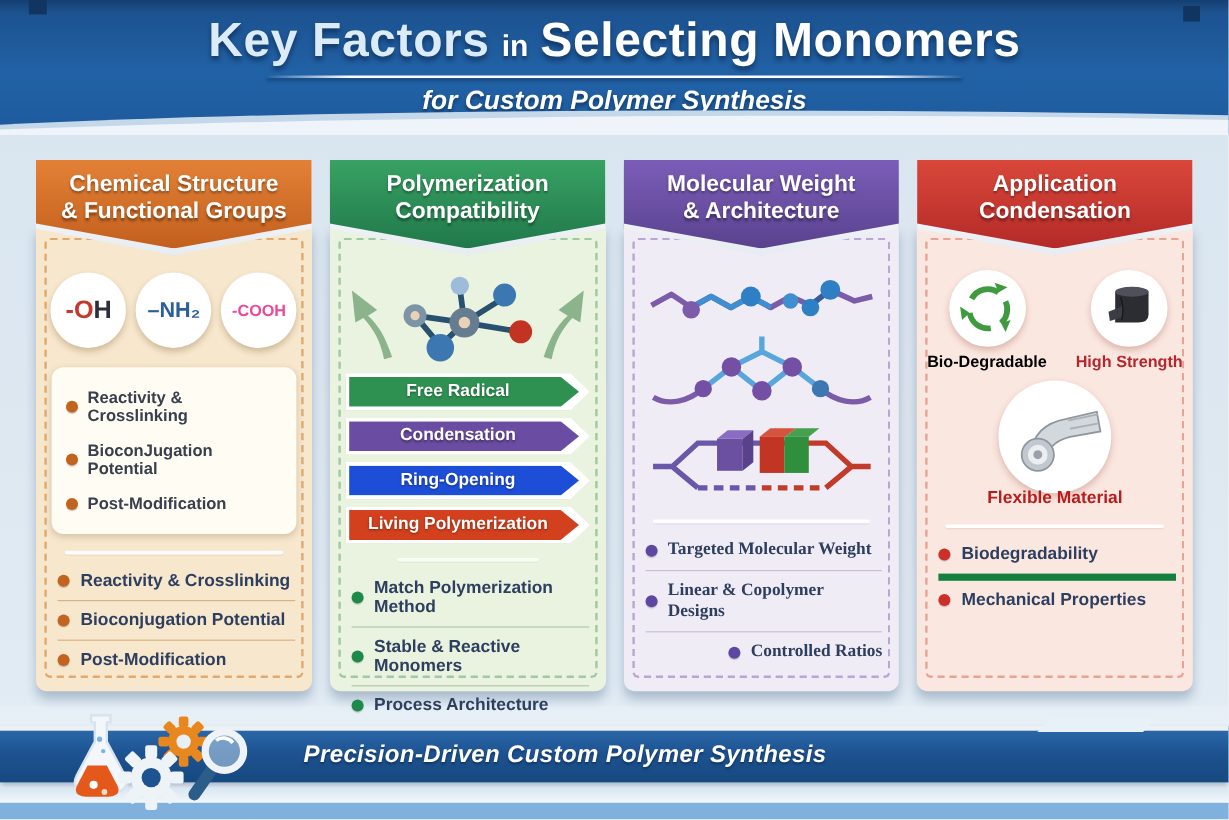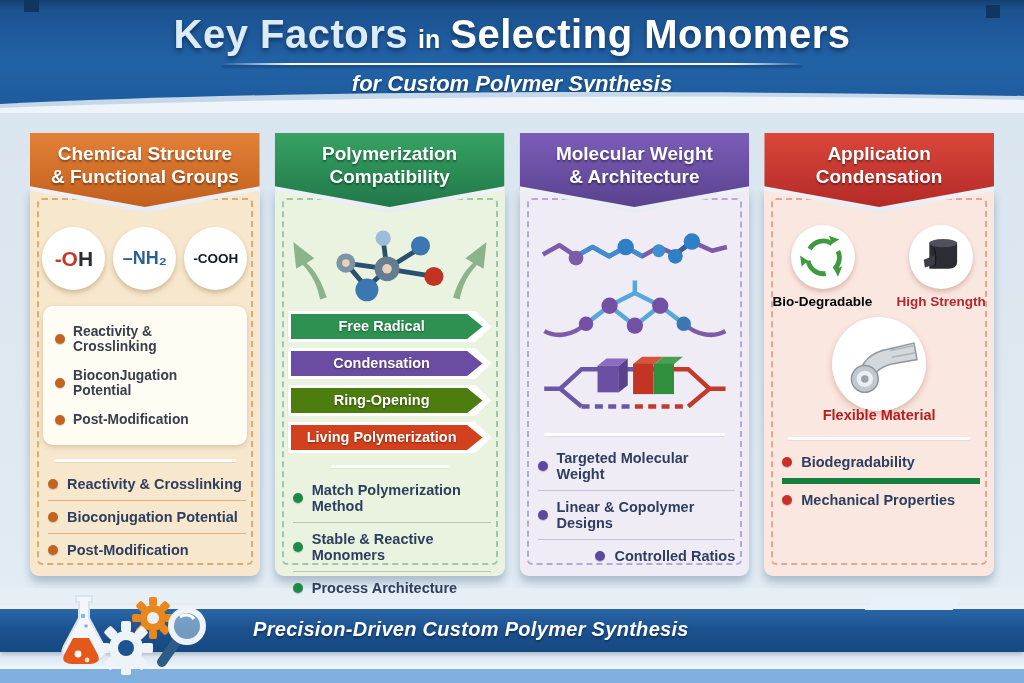--- a/index.html
+++ b/index.html
@@ -24,21 +24,21 @@
             box-shadow:0 2px 3px rgba(0,10,30,.4); }
   .subtitle { position:absolute; top:71px; width:100%; text-align:center; font-size:22px;
             font-weight:bold; font-style:italic; color:#ffffff; text-shadow:0 2px 3px rgba(0,10,30,.45); }
   .banner-swoosh { position:absolute; bottom:-1px; left:0; width:100%; height:24px; display:block; }
 
   
   .cards { position:absolute; top:133px; left:30px; right:30px; height:443px; display:flex; gap:15px; }
   .card { position:relative; flex:1; }
   .card-body { position:absolute; top:56px; left:0; right:0; bottom:0; z-index:1;
                border-radius:0 0 9px 9px; box-shadow:0 6px 9px rgba(30,60,100,.28); padding-top:36px; }
-  .b1 { background:#f7e7cd; } .b2 { background:#e9f3df; } .b3 { background:#f0ecf6; } .b4 { background:#fae7e0; }
+  .b1 { background:#f7e7cd; } .b2 { background:#e9f3df; } .b3 { background:#f0ecf6;font-family:Liberation Serif, serif; } .b4 { background:#fae7e0; }
   .dashed-frame { position:absolute; inset:9px 7px 11px 7px; border:2px dashed; border-radius:5px; pointer-events:none; }
   .f1 { border-color:#dfa96f; } .f2 { border-color:#9fc9a0; } .f3 { border-color:#b7a7d4; } .f4 { border-color:#e7a494; }
 
   .ribbon-outer { position:relative; z-index:2; height:80px; padding-bottom:6px;
                   background:linear-gradient(180deg,#ffffff,#e7ecf2);
                   clip-path:polygon(0 0,100% 0,100% 72%,50% 100%,0 72%);
                   filter:drop-shadow(0 3px 3px rgba(20,40,70,.35)); }
   .ribbon-inner { height:100%; clip-path:polygon(0 0,100% 0,100% 72%,50% 100%,0 72%);
                   text-align:center; padding-top:9px; color:#fff; font-weight:bold; font-size:19px;
                   line-height:1.22; text-shadow:0 2px 2px rgba(0,0,0,.38); }
@@ -146,21 +146,21 @@
         <div class="dashed-frame f1"></div>
         <div class="fg-row">
           <div class="fg-circle fg-oh">
             <span style="color: rgb(198, 57, 42);">-O</span>
               <span style="color: rgb(46, 46, 58);">H</span>
           </div>
           <div class="fg-circle fg-nh">
             <span style="color: rgb(43, 95, 152);">–NH₂</span>
           </div>
           <div class="fg-circle fg-cooh">
-            <span style="color: #0f172a;">-COOH</span>
+            <span style="color: #ec4899;">-COOH</span>
           </div>
         </div>
         <div class="highlight-box">
           <div class="hb-row">
             <span class="dot" style="background: rgb(194, 100, 31);"></span>
             <span>Reactivity &amp; Crosslinking</span>
           </div>
           <div class="hb-row">
             <span class="dot" style="background: rgb(194, 100, 31);"></span>
             <span>BioconJugation Potential</span>
@@ -218,21 +218,21 @@
           <circle cx="152" cy="58" r="10" fill="#c23322"></circle>
         </svg>
         <div class="banners">
           <div class="banner-outer">
             <div class="banner-inner" style="background: rgb(46, 145, 81);">Free Radical</div>
           </div>
           <div class="banner-outer">
             <div class="banner-inner" style="background: rgb(106, 77, 162);">Condensation</div>
           </div>
           <div class="banner-outer">
-            <div class="banner-inner" style="background: #4d7c0f;">Ring-Opening</div>
+            <div class="banner-inner" style="background: #1d4ed8;">Ring-Opening</div>
           </div>
           <div class="banner-outer">
             <div class="banner-inner" style="background: rgb(210, 64, 29);">Living Polymerization</div>
           </div>
         </div>
         <div class="white-sep short"></div>
         <ul class="bullet-list">
           <li>
             <span class="dot" style="background: rgb(30, 138, 74);"></span>
             <span>Match Polymerization Method</span>

